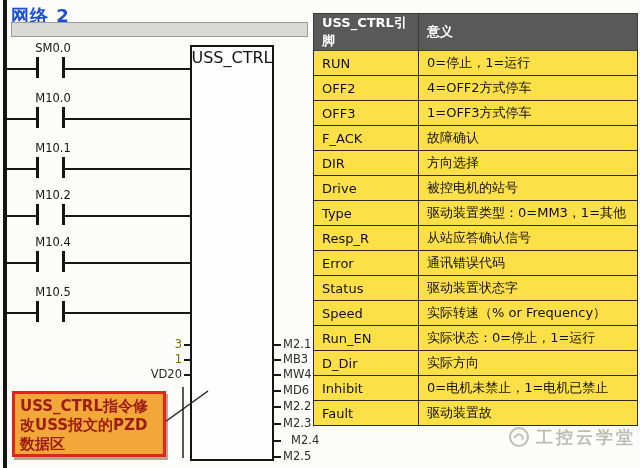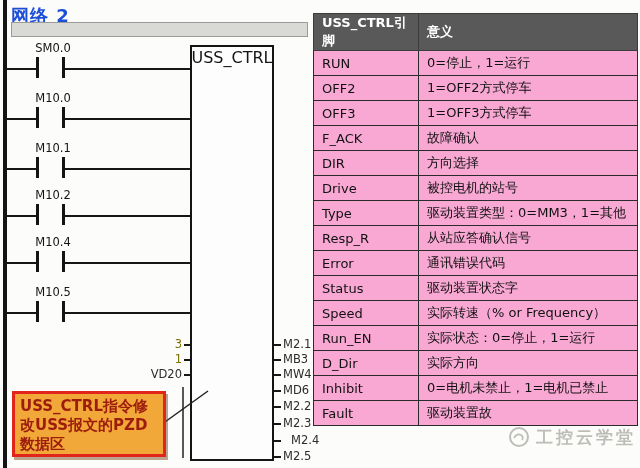--- a/index.html
+++ b/index.html
@@ -29,21 +29,21 @@
   .in-val.const { color:var(--constant-text,#7d7000); }
   .out-val { position:absolute; left:283px; font-size:11.5px; color:#2c2c2c; }
   .leader { position:absolute; left:0; top:0; pointer-events:none; z-index:5; }
   
   .callout { position:absolute; left:12px; top:391px; width:154px; height:66px; z-index:6;
     background:var(--callout-fill,#f2a838); border:3px solid var(--callout-border,#e1251b);
     color:var(--callout-text,#9c1c0e); font-size:15px; font-weight:bold; line-height:1.28;
     padding:3px 5px; word-break:break-all; box-shadow:2px 3px 0 rgba(110,60,10,.45); }
   
   .pin-table { position:absolute; left:313px; top:13px; width:325px;
-    border-collapse:collapse; table-layout:fixed; font-size:13px; background:#f9a8d4; }
+    border-collapse:collapse; table-layout:fixed; font-size:13px; background:#fde047; }
   .pin-table col.c1 { width:105px; }
   .pin-table th { background:var(--header-bg,#595959); color:var(--header-text,#fff);
     font-weight:bold; text-align:left; height:23px; padding:0 0 0 8px; border:1px solid #3c3c3c; }
   .pin-table td { height:25px; padding:0 2px 0 8px; border:1px solid #2b2b2b;
     color:#111; white-space:nowrap; overflow:hidden; }
   
   .watermark { position:absolute; left:508px; top:426px; z-index:7; display:flex; gap:6px;
     color:#b3b3ad; }
   .wm-text { font-size:17px; font-weight:bold; letter-spacing:3px; opacity:.85; }
 </style>
@@ -163,21 +163,21 @@
           <th>意义</th>
         </tr>
       </thead>
     <tbody>
         <tr>
           <td>RUN</td>
           <td>0=停止，1=运行</td>
         </tr>
         <tr>
           <td>OFF2</td>
-          <td>1=OFF2方式停车</td>
+          <td>4=OFF2方式停车</td>
         </tr>
         <tr>
           <td>OFF3</td>
           <td>1=OFF3方式停车</td>
         </tr>
         <tr>
           <td>F_ACK</td>
           <td>故障确认</td>
         </tr>
         <tr>

